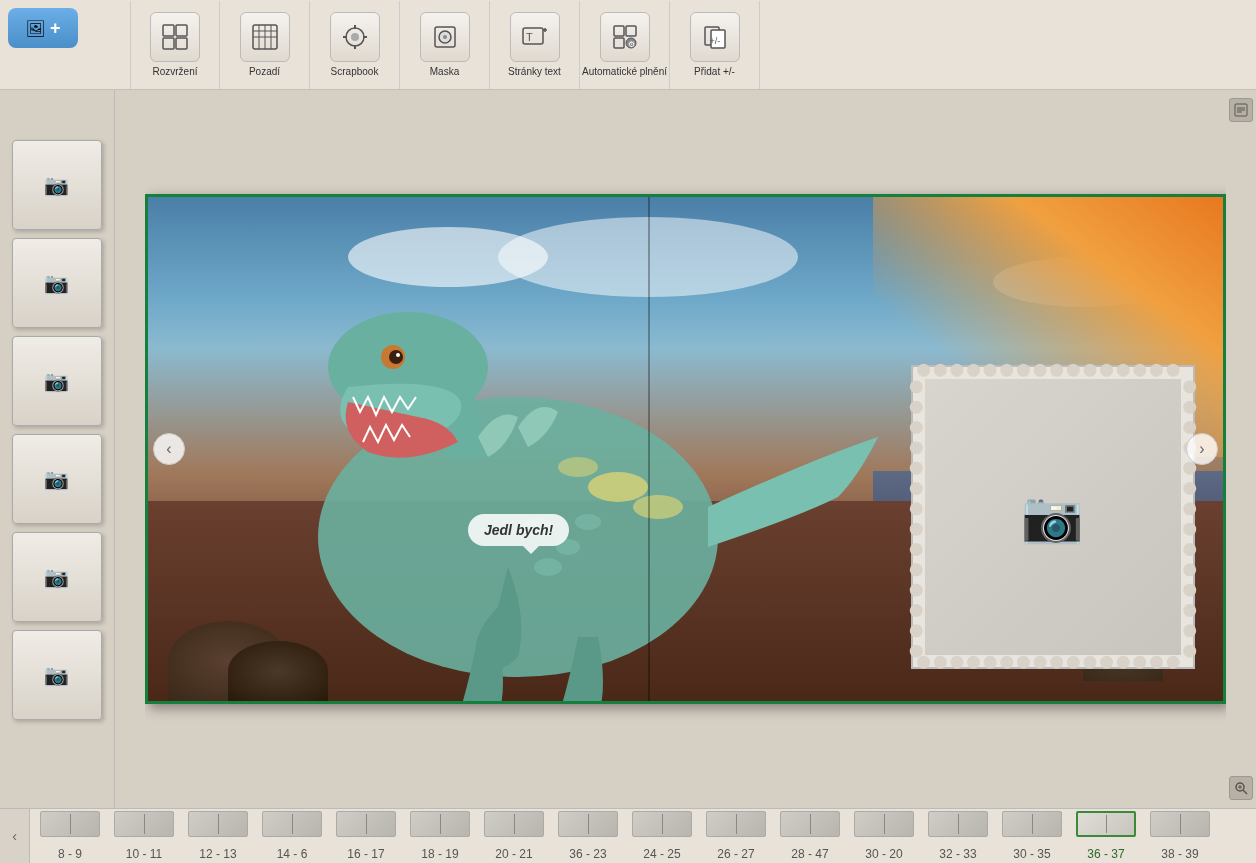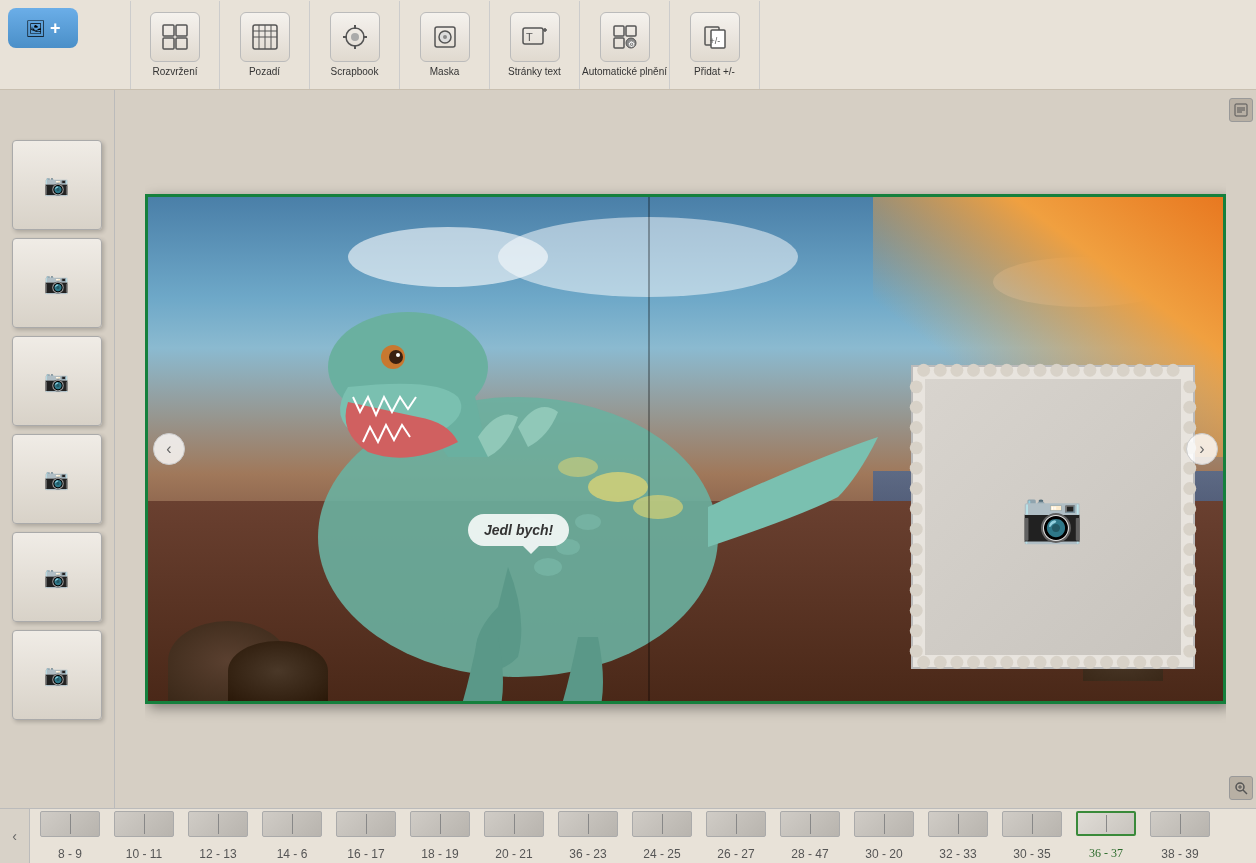--- a/index.html
+++ b/index.html
@@ -394,21 +394,20 @@
       font-size: 12px;
       color: #555;
       margin-top: 10px;
     }
     .film-item.active .film-thumb {
       border: 2px solid #3a8a3a;
       background: linear-gradient(135deg, #e0dcd6, #c8c4be);
     }
     .film-item.active .film-label {
       color: #2a6a2a;
-      font-family: Liberation Serif, serif;
     }
 
     
     .sunset-overlay {
       position: absolute;
       right: 0;
       top: 0;
       width: 350px;
       height: 260px;
       background: linear-gradient(to bottom left, #e87820 0%, #f0a040 30%, transparent 70%);

